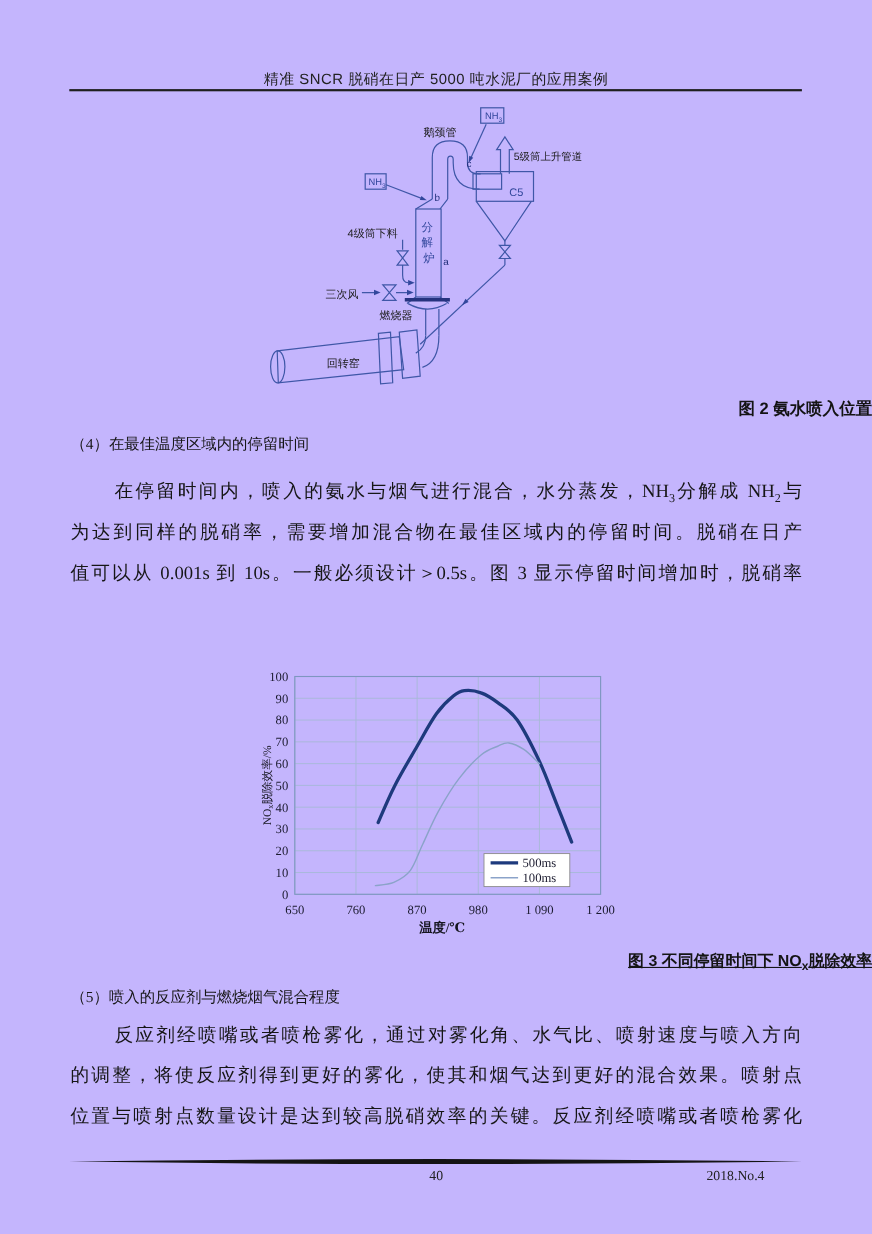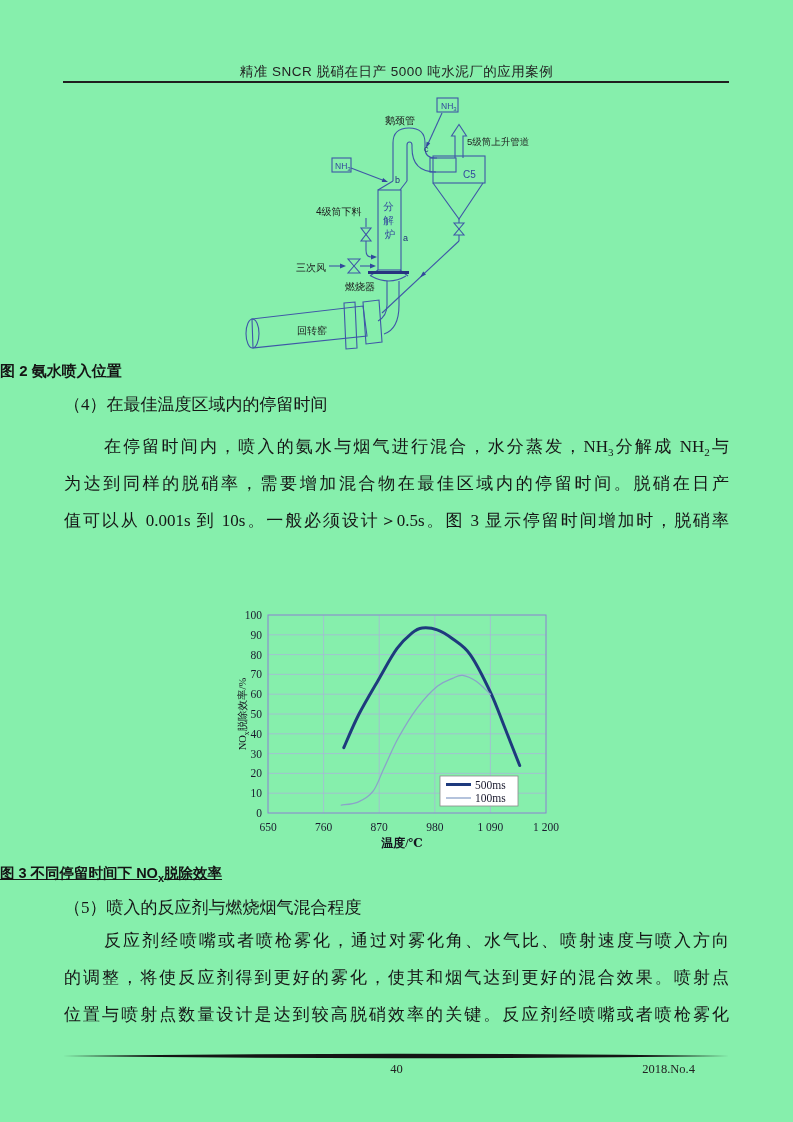--- a/index.html
+++ b/index.html
@@ -1,26 +1,26 @@
 <!DOCTYPE html>
 <html><head>
 <meta charset="utf-8">
 <style>
   html,body{margin:0;padding:0;background:#ffffff;}
-  .page{position:relative;width:793px;height:1122px;background:#86efac;overflow:hidden;
+  .page{position:relative;width:793px;height:1122px;background:#c4b5fd;overflow:hidden;
         font-family:"Liberation Serif","DejaVu Serif",serif;color:#1a1a1a;}
   .abs{position:absolute;}
   .header-title{top:63px;left:0;width:793px;text-align:center;font-size:13.5px;
         font-family:"Liberation Sans","DejaVu Sans",sans-serif;letter-spacing:.5px;color:#222;}
   .header-rule{top:81px;left:63px;width:666px;height:2px;background:#1f1f1f;}
-  .fig-caption{left:0;width:793px;text-align:left;font-weight:bold;
+  .fig-caption{left:0;width:793px;text-align:right;font-weight:bold;
         font-family:"Liberation Sans","DejaVu Sans",sans-serif;color:#141414;}
   .cap2{top:362px;font-size:15px;}
   .cap3{top:864px;font-size:14.5px;text-decoration:underline;}
-  .sec-heading{left:64px;width:665px;font-size:17px;line-height:26px;color:#161616;}
+  .sec-heading{left:64px;width:665px;font-size:14px;line-height:26px;color:#161616;}
   .h4{top:392px;} .h5{top:895px;}
   .para{left:64px;width:665px;font-size:17px;color:#161616;}
   .p4{top:428px;} .p5{top:922px;}
   .bline{height:37px;line-height:37px;text-align:justify;text-align-last:justify;white-space:nowrap;}
   .bline.natural{text-align-last:left;}
   .para .bline:first-child{text-indent:40px;}
   sub{font-size:11px;line-height:0;}
   .footer-page{top:1062px;left:0;width:793px;text-align:center;font-size:12.5px;color:#222;}
   .footer-issue{top:1062px;right:98px;font-size:12.5px;color:#222;}
   

